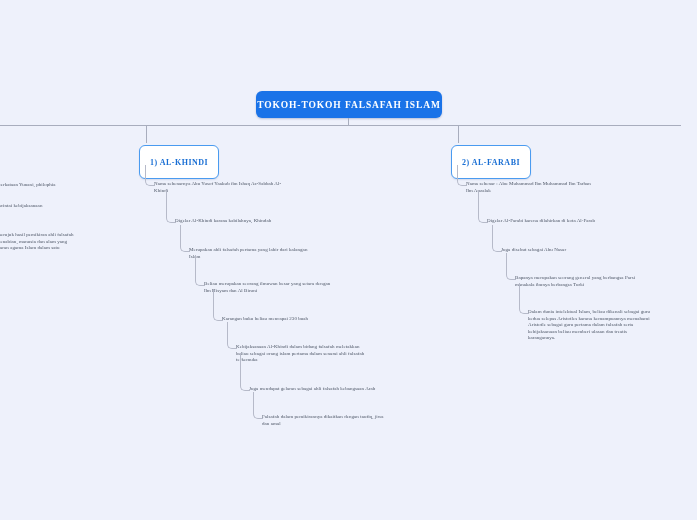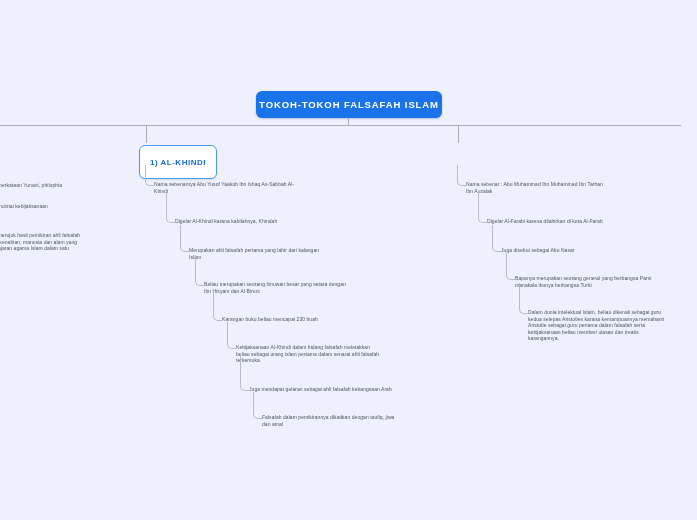--- a/index.html
+++ b/index.html
@@ -13,20 +13,21 @@
     font-family: "Liberation Sans", sans-serif;
     overflow: hidden;
     position: relative;
   }
   #canvas {
     position: absolute;
     inset: 0;
     width: 681px;
     height: 520px;
     overflow: hidden;
+    font-family: Liberation Serif, serif;
   }
 
   
   .root-node {
     position: absolute;
     left: 256px;
     top: 91px;
     width: 186px;
     height: 27px;
     background: #1a73e8;
@@ -177,20 +178,23 @@
     <div class="item-text" style="width:180px;">Juga mendapat gelaran sebagai ahli falsafah kebangsaan Arab</div>
   </div>
 
   <div class="item" style="left:262px; top:414px;">
     <div class="elbow" style="left:-9px; top:-22px; height:26px;"></div>
     <div class="item-text" style="width:180px;">Falsafah dalam pemikirannya dikaitkan dengan taufiq, jiwa
 dan amal</div>
   </div>
 
   <div class="branch-drop" style="left:458px;"></div>
+  <div class="branch-node" style="left:451px; top:145px;">
+    <span>2) AL-FARABI</span>
+  </div>
 
   <div class="item" style="left:466px; top:181px;">
     <div class="elbow" style="left:-9px; top:-16px; height:20px;"></div>
     <div class="item-text" style="width:176px;">Nama sebenar : Abu Muhammad Ibn Muhammad Ibn Tarhan
 Ibn Auzalak</div>
   </div>
 
   <div class="item" style="left:487px; top:218px;">
     <div class="elbow" style="left:-9px; top:-28px; height:32px;"></div>
     <div class="item-text" style="width:176px;">Digelar Al-Farabi karena dilahirkan di kota Al-Farab</div>

